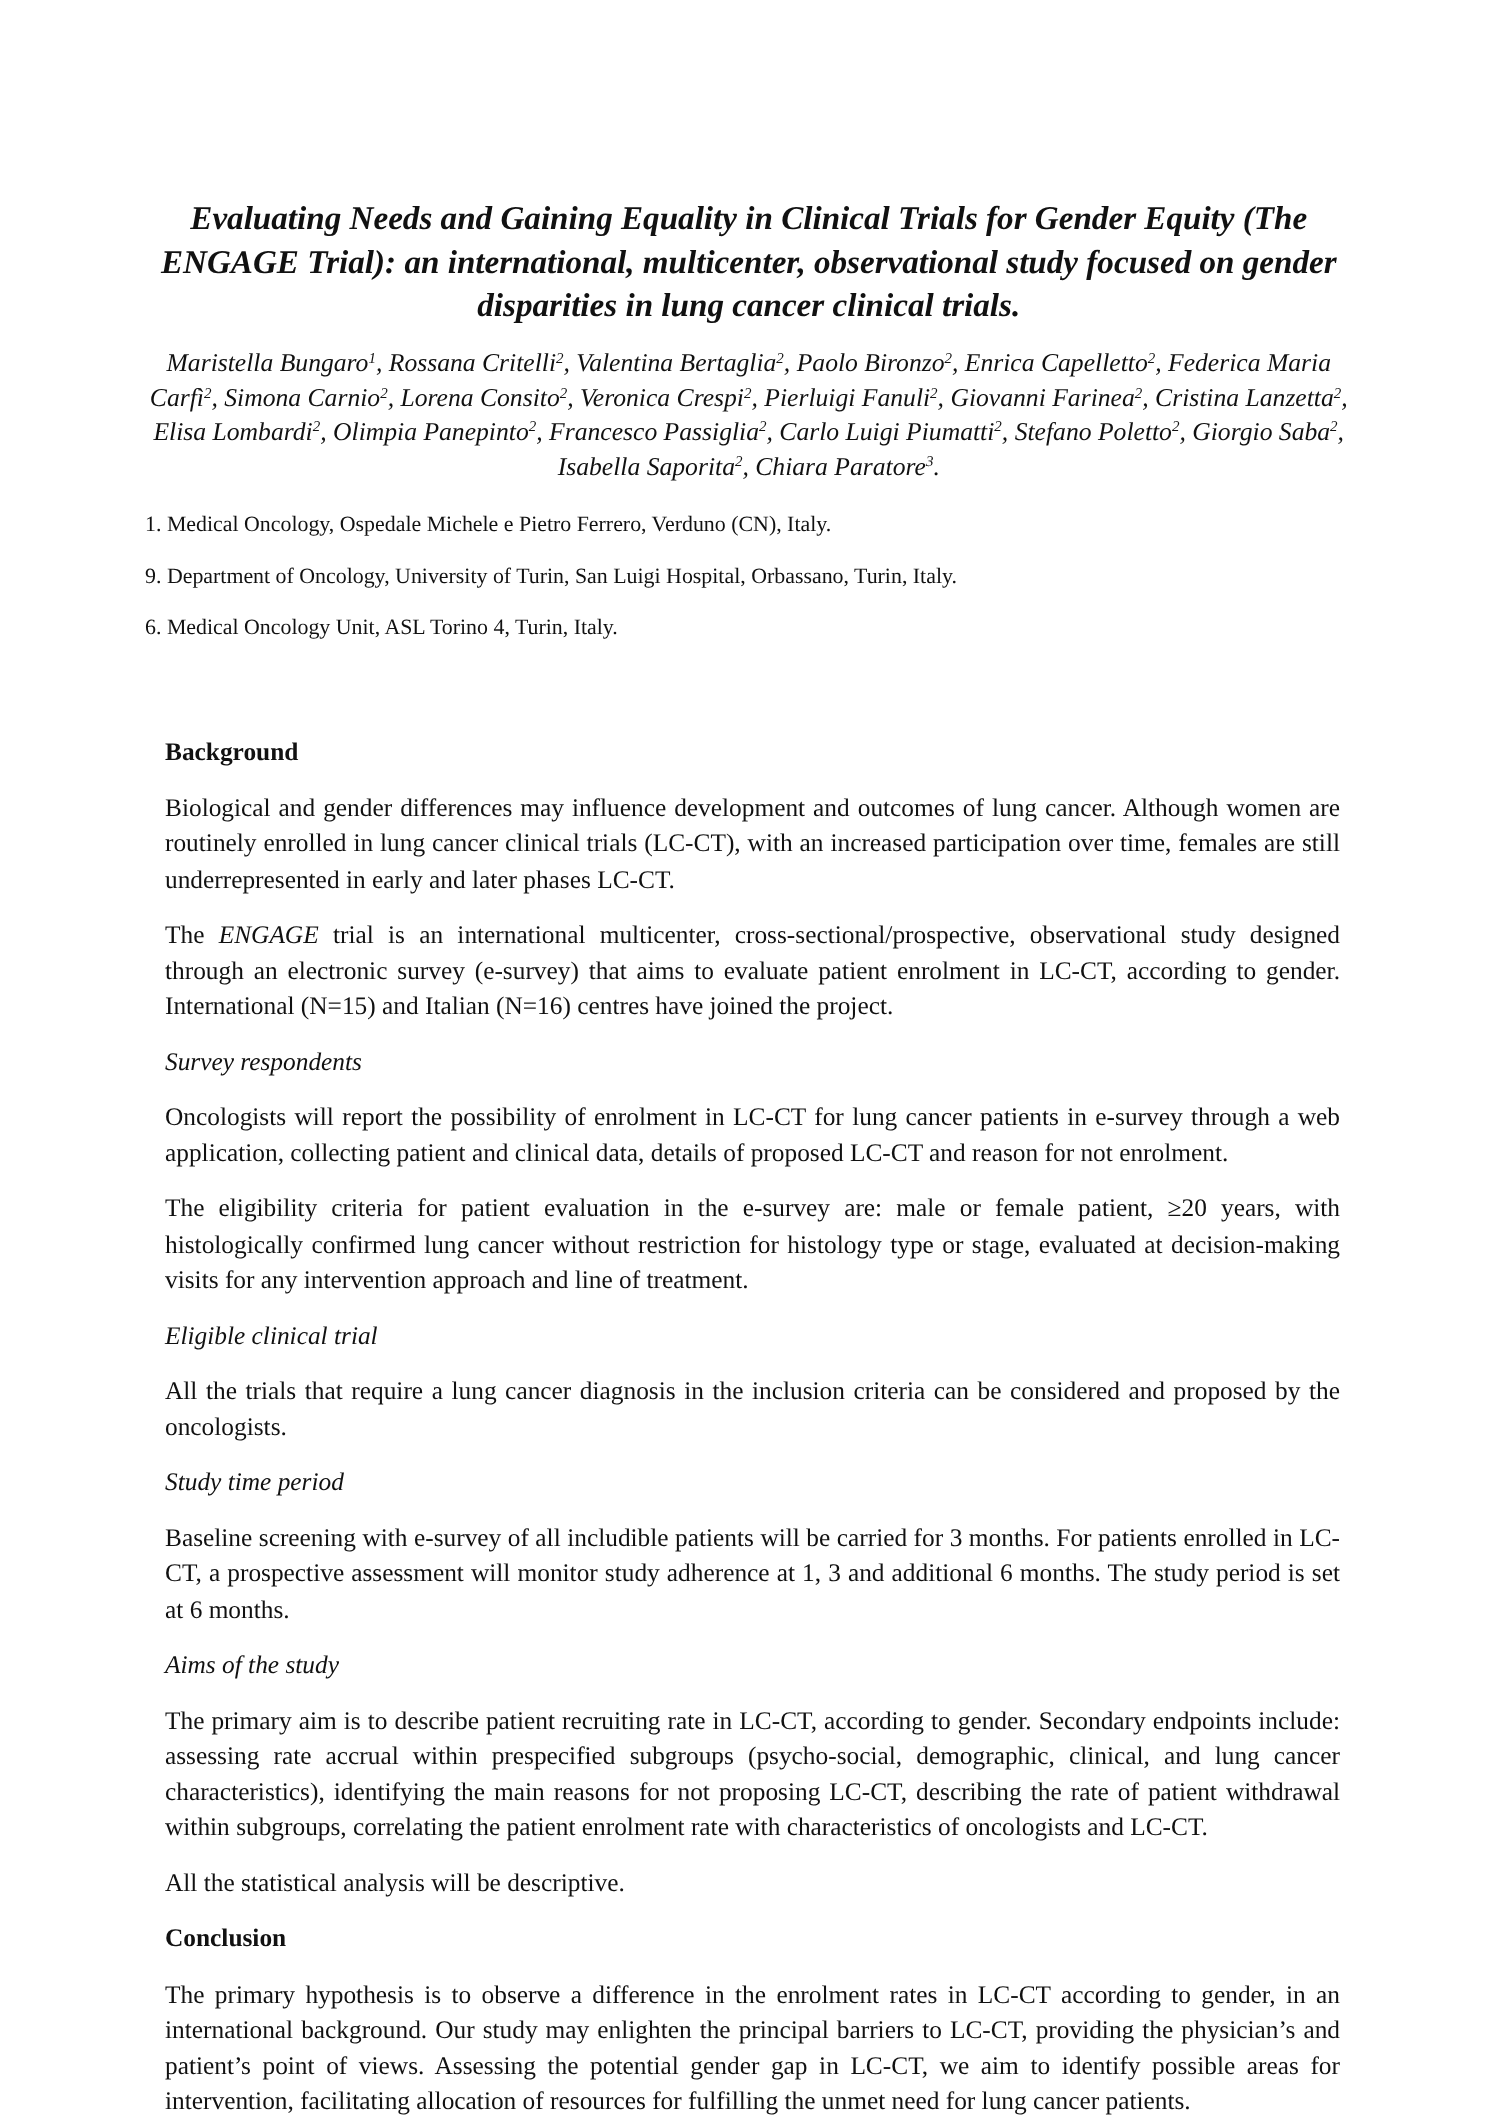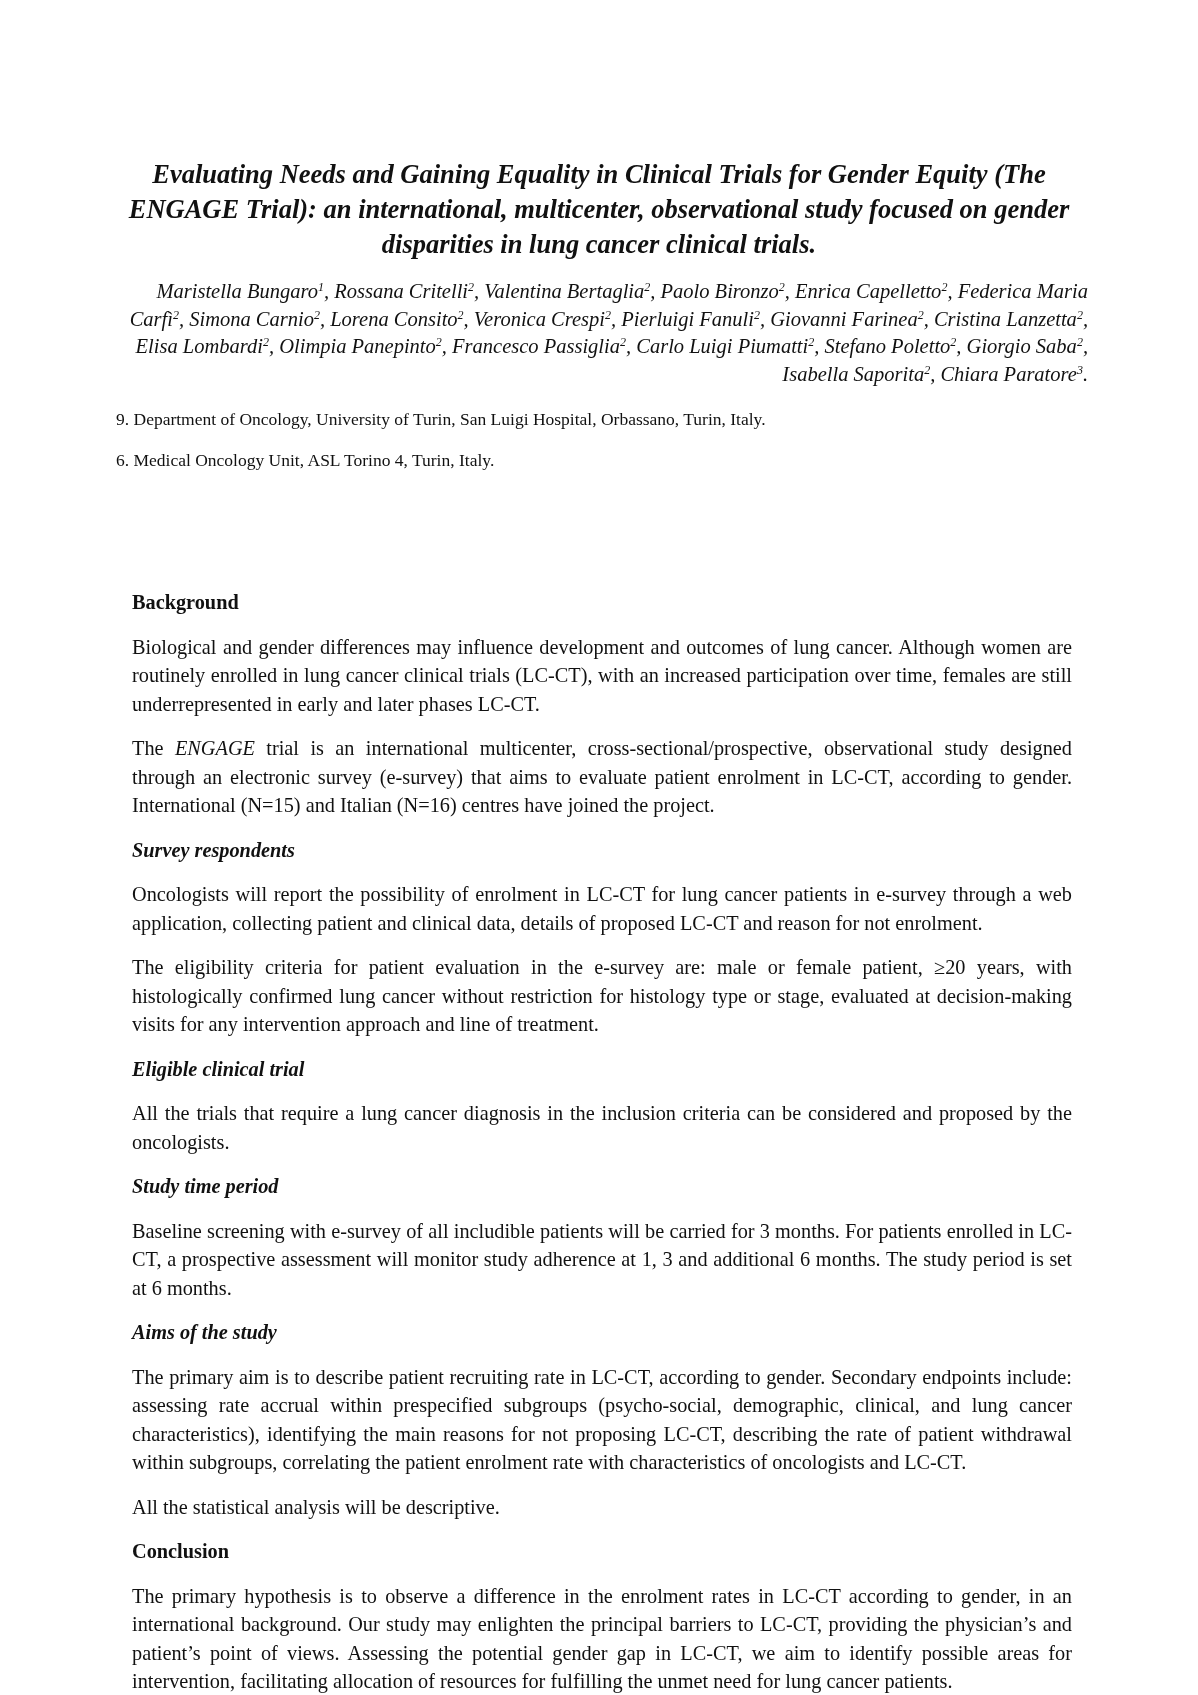--- a/index.html
+++ b/index.html
@@ -1,38 +1,39 @@
 <!DOCTYPE html>
 <html><head>
 <meta charset="utf-8">
 <style>
   html, body { margin: 0; padding: 0; background: #ffffff; }
   body { width: 1198px; height: 1695px; position: relative; color: #111; font-family: "Liberation Serif", "DejaVu Serif", serif; }
   .page { position: absolute; left: 0; top: 16px; width: 1172px; height: 1695px; }
   .title { position: absolute; left: 110px; width: 978px; top: 141px; text-align: center; font-weight: bold; font-style: italic; font-size: 26.5px; line-height: 35px; }
-  .authors { position: absolute; left: 110px; width: 978px; top: 262px; text-align: right; font-style: italic; font-size: 20.5px; line-height: 27.5px; }
+  .authors { position: absolute; left: 110px; width: 978px; top: 262px; text-align: center; font-style: italic; font-size: 20.5px; line-height: 27.5px; }
   .authors sup { font-size: 12px; vertical-align: 7px; line-height: 0; }
   .affils { position: absolute; left: 116px; top: 391px; font-size: 17.5px; }
   .affil { height: 41px; line-height: 24px; }
   .body { position: absolute; left: 116px; width: 972px; top: 556px; font-size: 20.3px; line-height: 28.5px; }
   .h { font-weight: bold; }
-  .sub { font-style: italic; font-weight: bold; }
+  .sub { font-style: italic; }
   .p { text-align: justify; }
   p { margin: 16px; }
   em { font-style: italic; }
 </style>
 </head>
 <body>
 
 <div class="page">
   <div class="title">Evaluating Needs and Gaining Equality in Clinical Trials for Gender Equity (The ENGAGE Trial): an international, multicenter, observational study focused on gender disparities in lung cancer clinical trials.</div>
 
   <div class="authors" id="authors"><span>Maristella Bungaro</span><sup>1</sup>, <span>Rossana Critelli</span><sup>2</sup>, <span>Valentina Bertaglia</span><sup>2</sup>, <span>Paolo Bironzo</span><sup>2</sup>, <span>Enrica Capelletto</span><sup>2</sup>, <span>Federica Maria Carfì</span><sup>2</sup>, <span>Simona Carnio</span><sup>2</sup>, <span>Lorena Consito</span><sup>2</sup>, <span>Veronica Crespi</span><sup>2</sup>, <span>Pierluigi Fanuli</span><sup>2</sup>, <span>Giovanni Farinea</span><sup>2</sup>, <span>Cristina Lanzetta</span><sup>2</sup>, <span>Elisa Lombardi</span><sup>2</sup>, <span>Olimpia Panepinto</span><sup>2</sup>, <span>Francesco Passiglia</span><sup>2</sup>, <span>Carlo Luigi Piumatti</span><sup>2</sup>, <span>Stefano Poletto</span><sup>2</sup>, <span>Giorgio Saba</span><sup>2</sup>, <span>Isabella Saporita</span><sup>2</sup>, <span>Chiara Paratore</span><sup>3</sup>.</div>
 
   <div class="affils">
+    <div class="affil">1. Medical Oncology, Ospedale Michele e Pietro Ferrero, Verduno (CN), Italy.</div>
     <div class="affil">9. Department of Oncology, University of Turin, San Luigi Hospital, Orbassano, Turin, Italy.</div>
     <div class="affil">6. Medical Oncology Unit, ASL Torino 4, Turin, Italy.</div>
   </div>
 
   <div class="body">
     <p class="h">Background</p>
     <p class="p">Biological and gender differences may influence development and outcomes of lung cancer. Although women are routinely enrolled in lung cancer clinical trials (LC-CT), with an increased participation over time, females are still underrepresented in early and later phases LC-CT.</p>
 
     <p class="p"><span>The </span><em>ENGAGE</em><span> trial is an international multicenter, cross-sectional/prospective, observational study designed through an electronic survey (e-survey) that aims to evaluate patient enrolment in LC-CT, according to gender. International (N=15) and Italian (N=16) centres have joined the project.</span></p>
 

